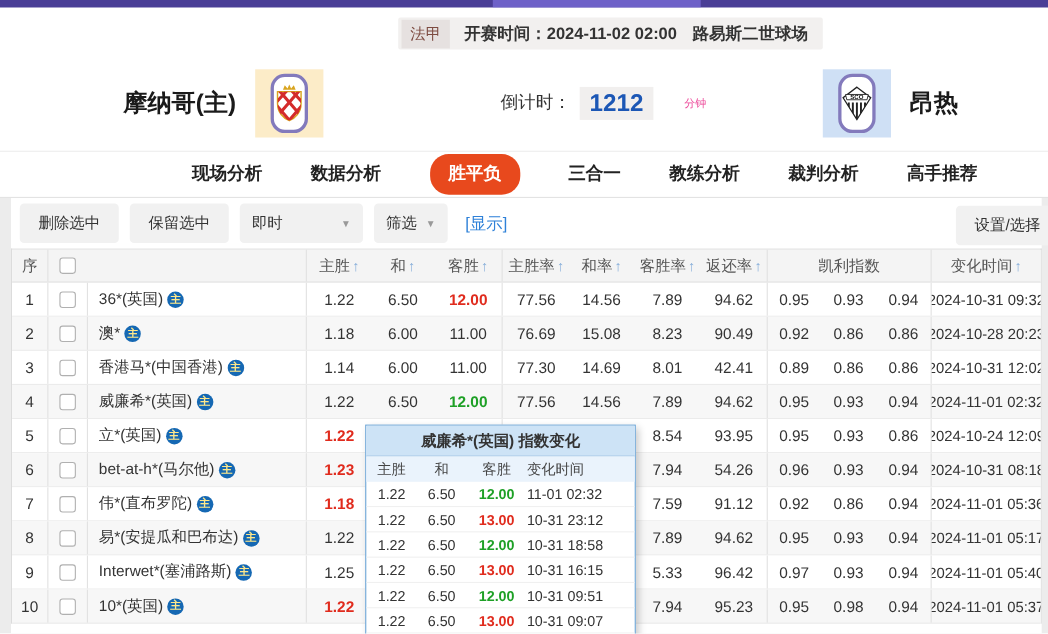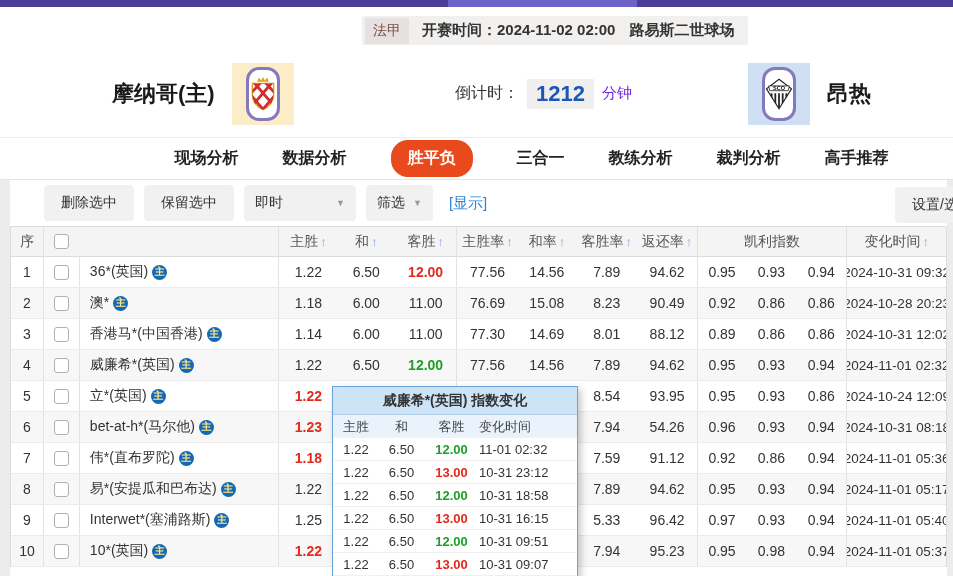--- a/index.html
+++ b/index.html
@@ -27,34 +27,34 @@
   .teamname { font-size:22px; font-weight:bold; color:#1a1a1a; }
   .logobox { width:62px; height:62px; display:flex; align-items:center; justify-content:center; }
   .home-box { background:#fcecc8; }
   .away-box { background:#cfe0f5; }
   .logoinner { width:34px; height:54px; background:#fff; border:3px solid#837abc; border-radius:13px;
     display:flex; align-items:center; justify-content:center; }
   .countdown { position:absolute; left:455px; top:50%; transform:translateY(-50%);
     display:flex; align-items:center; gap:8px; }
   .cd-label { font-size:16px; color:#333; }
   .cd-value { font-size:22px; font-weight:bold; color:#1c57b5; background:#f1efee; padding:2px 9px; }
-  .cd-unit { font-size:15px; color:#6d28d9; }
+  .cd-unit { font-size:10px; color:#ec4899;margin-left:20px; }
 
   
   .nav { height:42px; display:flex; align-items:center; justify-content:center; gap:44px;
     padding-left:110px; border-bottom:1px solid #e3e3e3; background:#fff; }
   .tab { font-size:16px; font-weight:bold; color:#222; cursor:pointer; white-space:nowrap; }
   .tab.active { background:#e8491d; color:#fff; padding:8px 17px; border-radius:17px; }
 
   
   .content { position:relative; background:#ececec; height:396px; }
   .inner { position:absolute; left:10px; right:6px; top:0; bottom:0; background:#fff; }
 
   
-  .toolbar { position:relative; height:46px; display:flex; align-items:center; gap:10px; padding-left:8px;margin-left:26px; }
+  .toolbar { position:relative; height:46px; display:flex; align-items:center; gap:10px; padding-left:8px; }
   .btn { background:#f1f1f1; border:none; border-radius:4px; padding:9px 17px; font-size:14px; color:#333;
     font-family:inherit; cursor:pointer; white-space:nowrap; }
   .select { background:#f1f1f1; border-radius:4px; padding:9px 11px; font-size:14px; color:#333;
     display:flex; align-items:center; cursor:pointer; }
   .select .caret { color:#999; font-size:9px; margin-left:8px; }
   .sel-live { width:112px; justify-content:space-between; }
   .countinfo { margin-left:10px; font-size:15px; color:#333; }
   .showlink { color:#2f81d8; font-size:15px; margin-left:6px; text-decoration:none; cursor:pointer; }
   .settings { position:absolute; left:859px; top:7px; }
 
@@ -279,21 +279,21 @@
             <div class="cell gb company" style="width: 200px;">
               <span>香港马*(中国香港)</span>
               <span class="badge">主</span>
             </div>
             <div class="cell gb" style="width: 59px;">1.14</div>
             <div class="cell" style="width: 58px;">6.00</div>
             <div class="cell" style="width: 61px;">11.00</div>
             <div class="cell gb" style="width: 62px;">77.30</div>
             <div class="cell" style="width: 58px;">14.69</div>
             <div class="cell" style="width: 62px;">8.01</div>
-            <div class="cell" style="width: 59px;">88.12</div>
+            <div class="cell" style="width: 59px;">42.41</div>
             <div class="cell gb" style="width: 50px;">0.89</div>
             <div class="cell" style="width: 50px;">0.86</div>
             <div class="cell" style="width: 50px;">0.86</div>
             <div class="cell gb timecell" style="width: 100px;">2024-10-31 12:02</div>
           </div>
           <div class="trow alt">
             <div class="cell" style="width: 32px;">4</div>
             <div class="cell gb" style="width: 36px;">
               <div class="checkbox"></div>
             </div>

